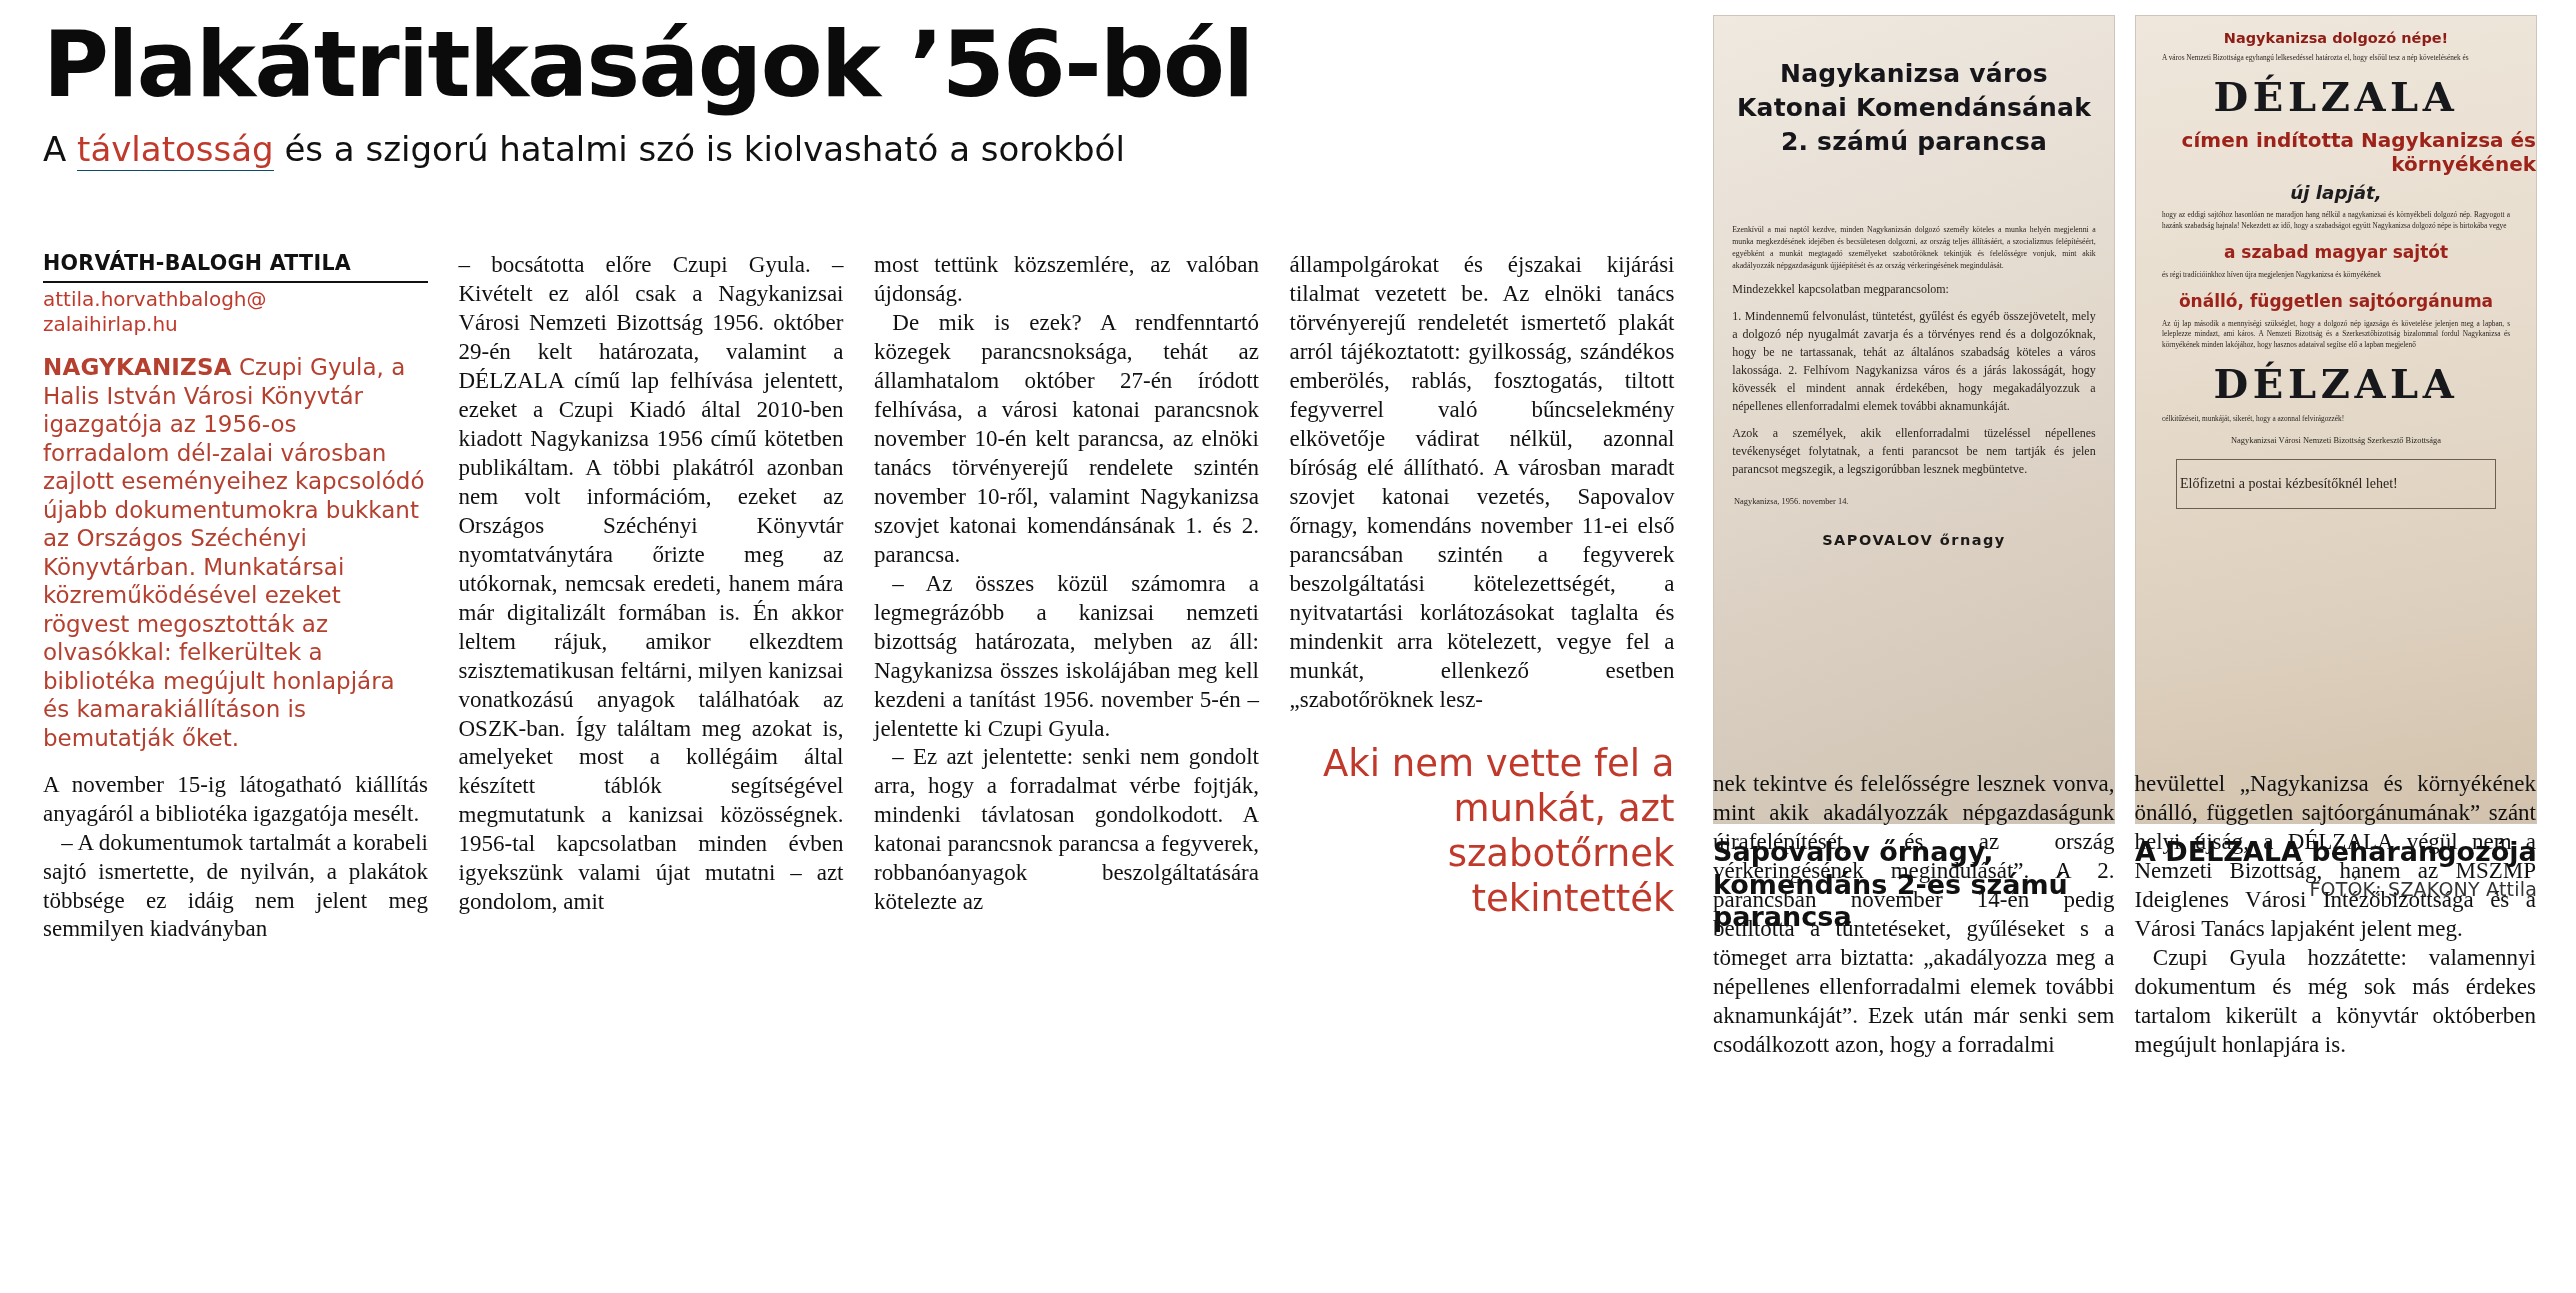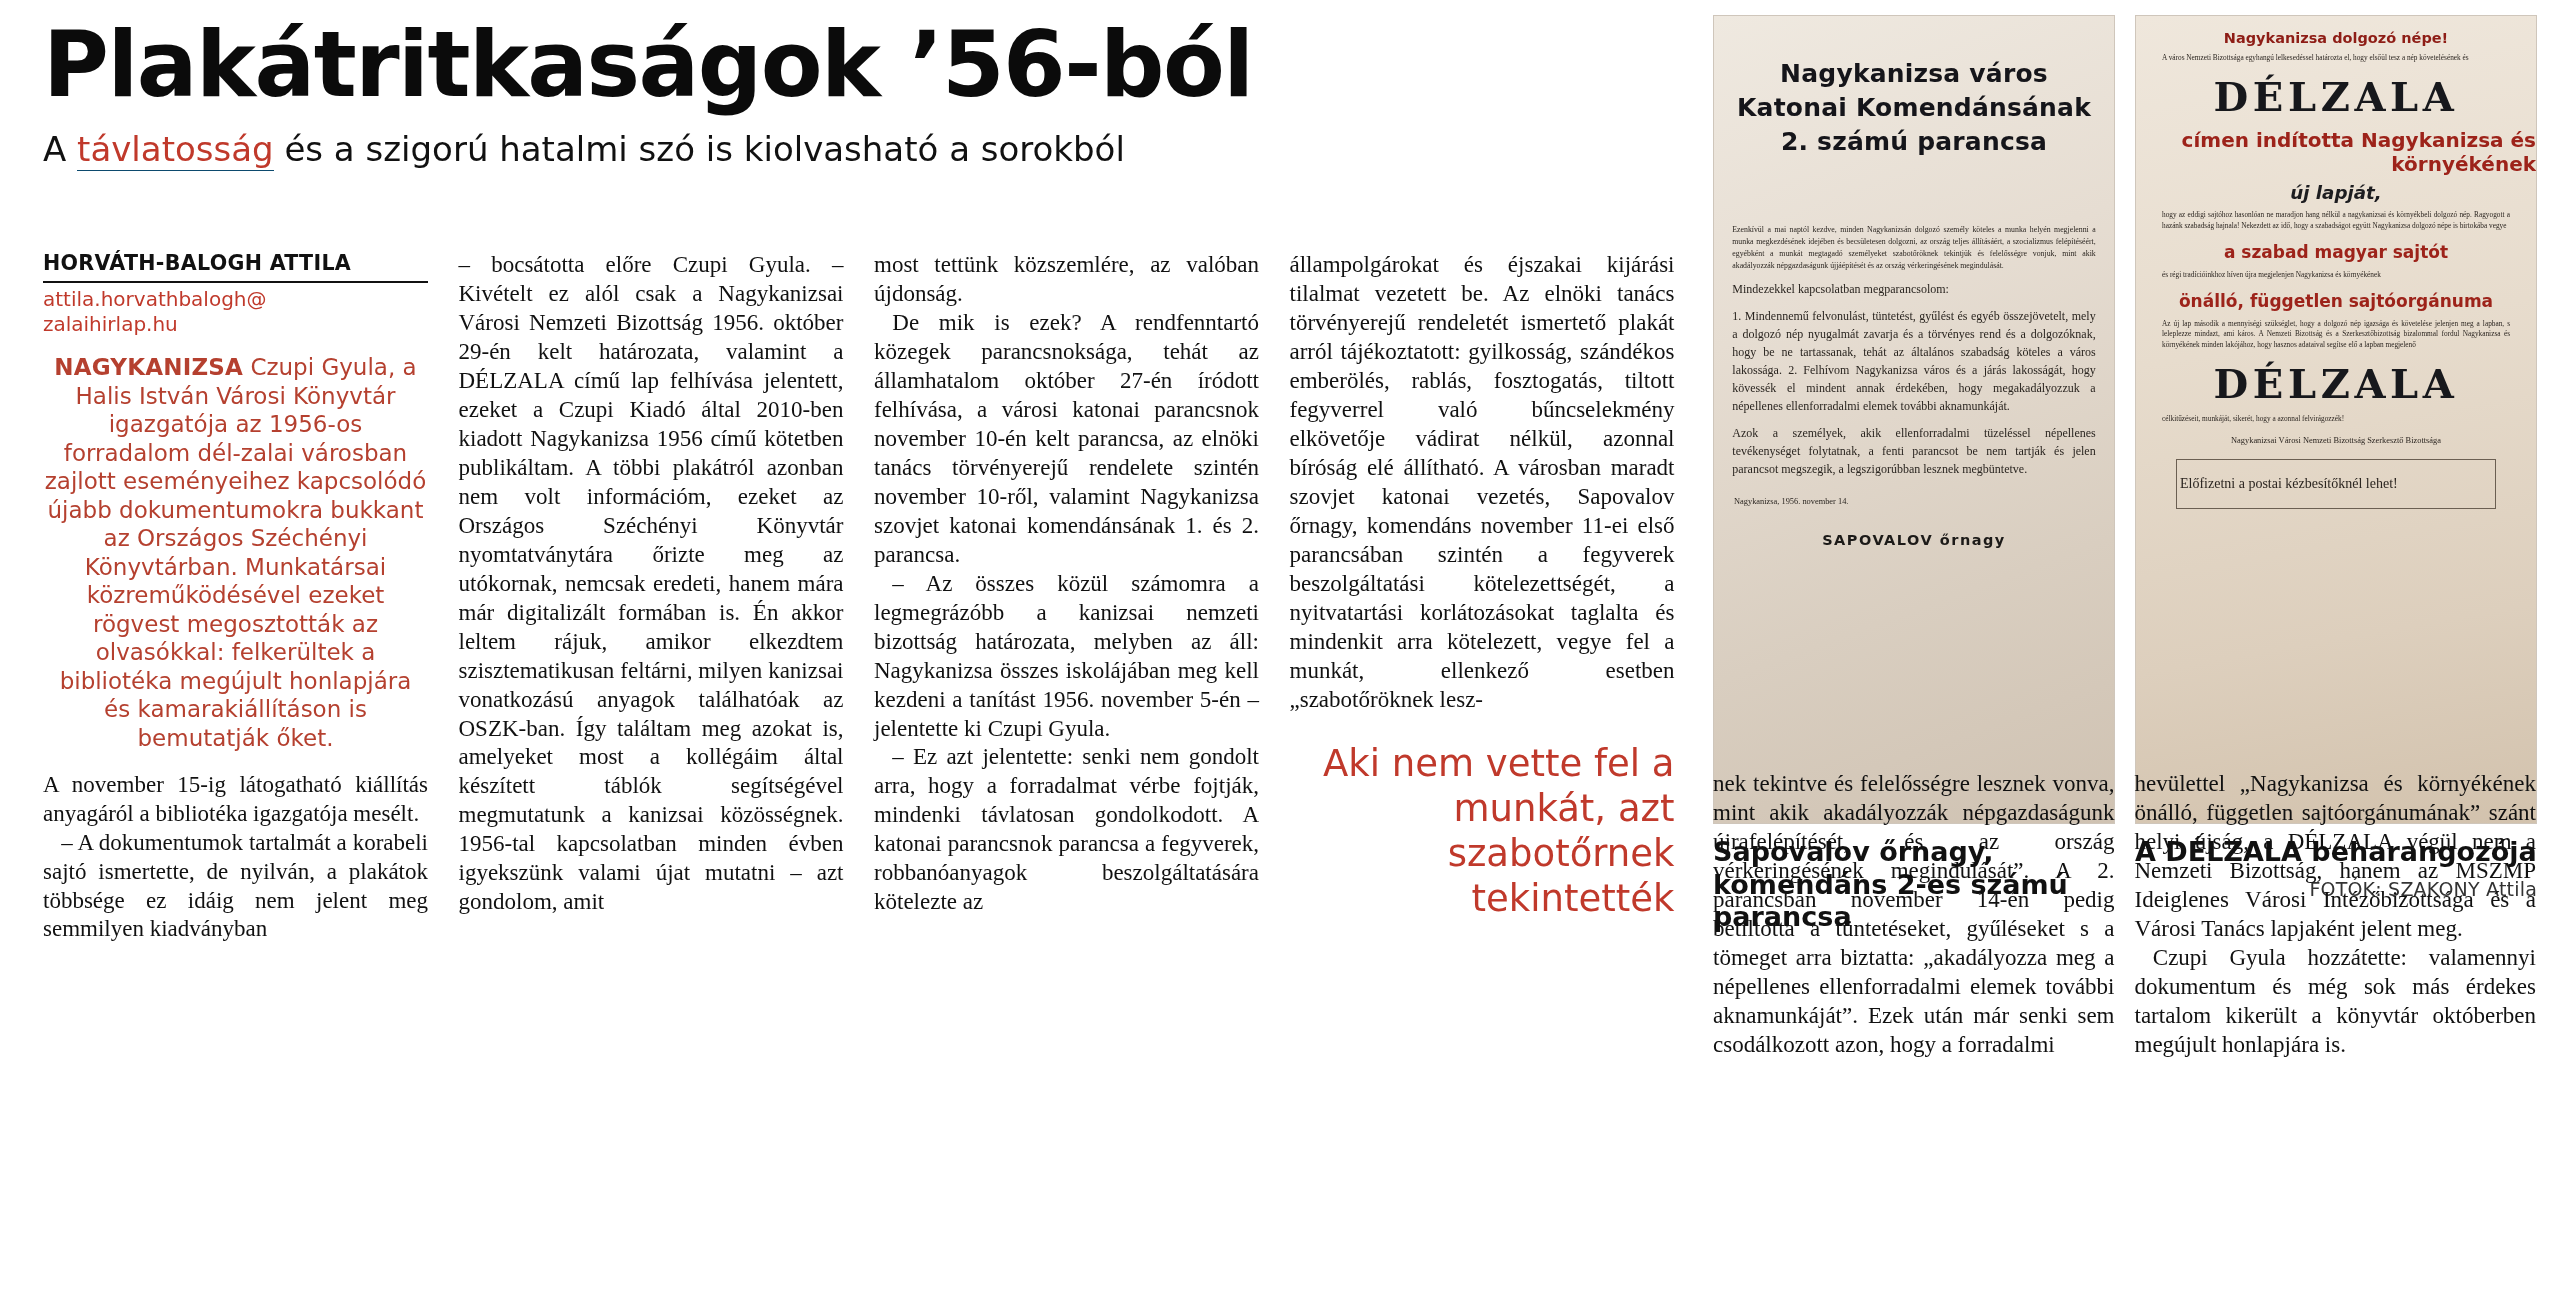--- a/index.html
+++ b/index.html
@@ -92,21 +92,21 @@
     line-height: 1.22;
     color: #c0392b;
     margin-bottom: 17px;
     word-break: break-word;
   }
   .lead {
     font-family: "DejaVu Sans", sans-serif;
     font-size: 23px;
     line-height: 1.24;
     color: #b5402f;
-    text-align: center;
+    text-align: left;
     margin-bottom: 18.3px;
   }
   .lead .loc {
     font-weight: bold;
     letter-spacing: 0.2px;
   }
 
   
   .pullquote {
     font-family: "DejaVu Sans", sans-serif;

